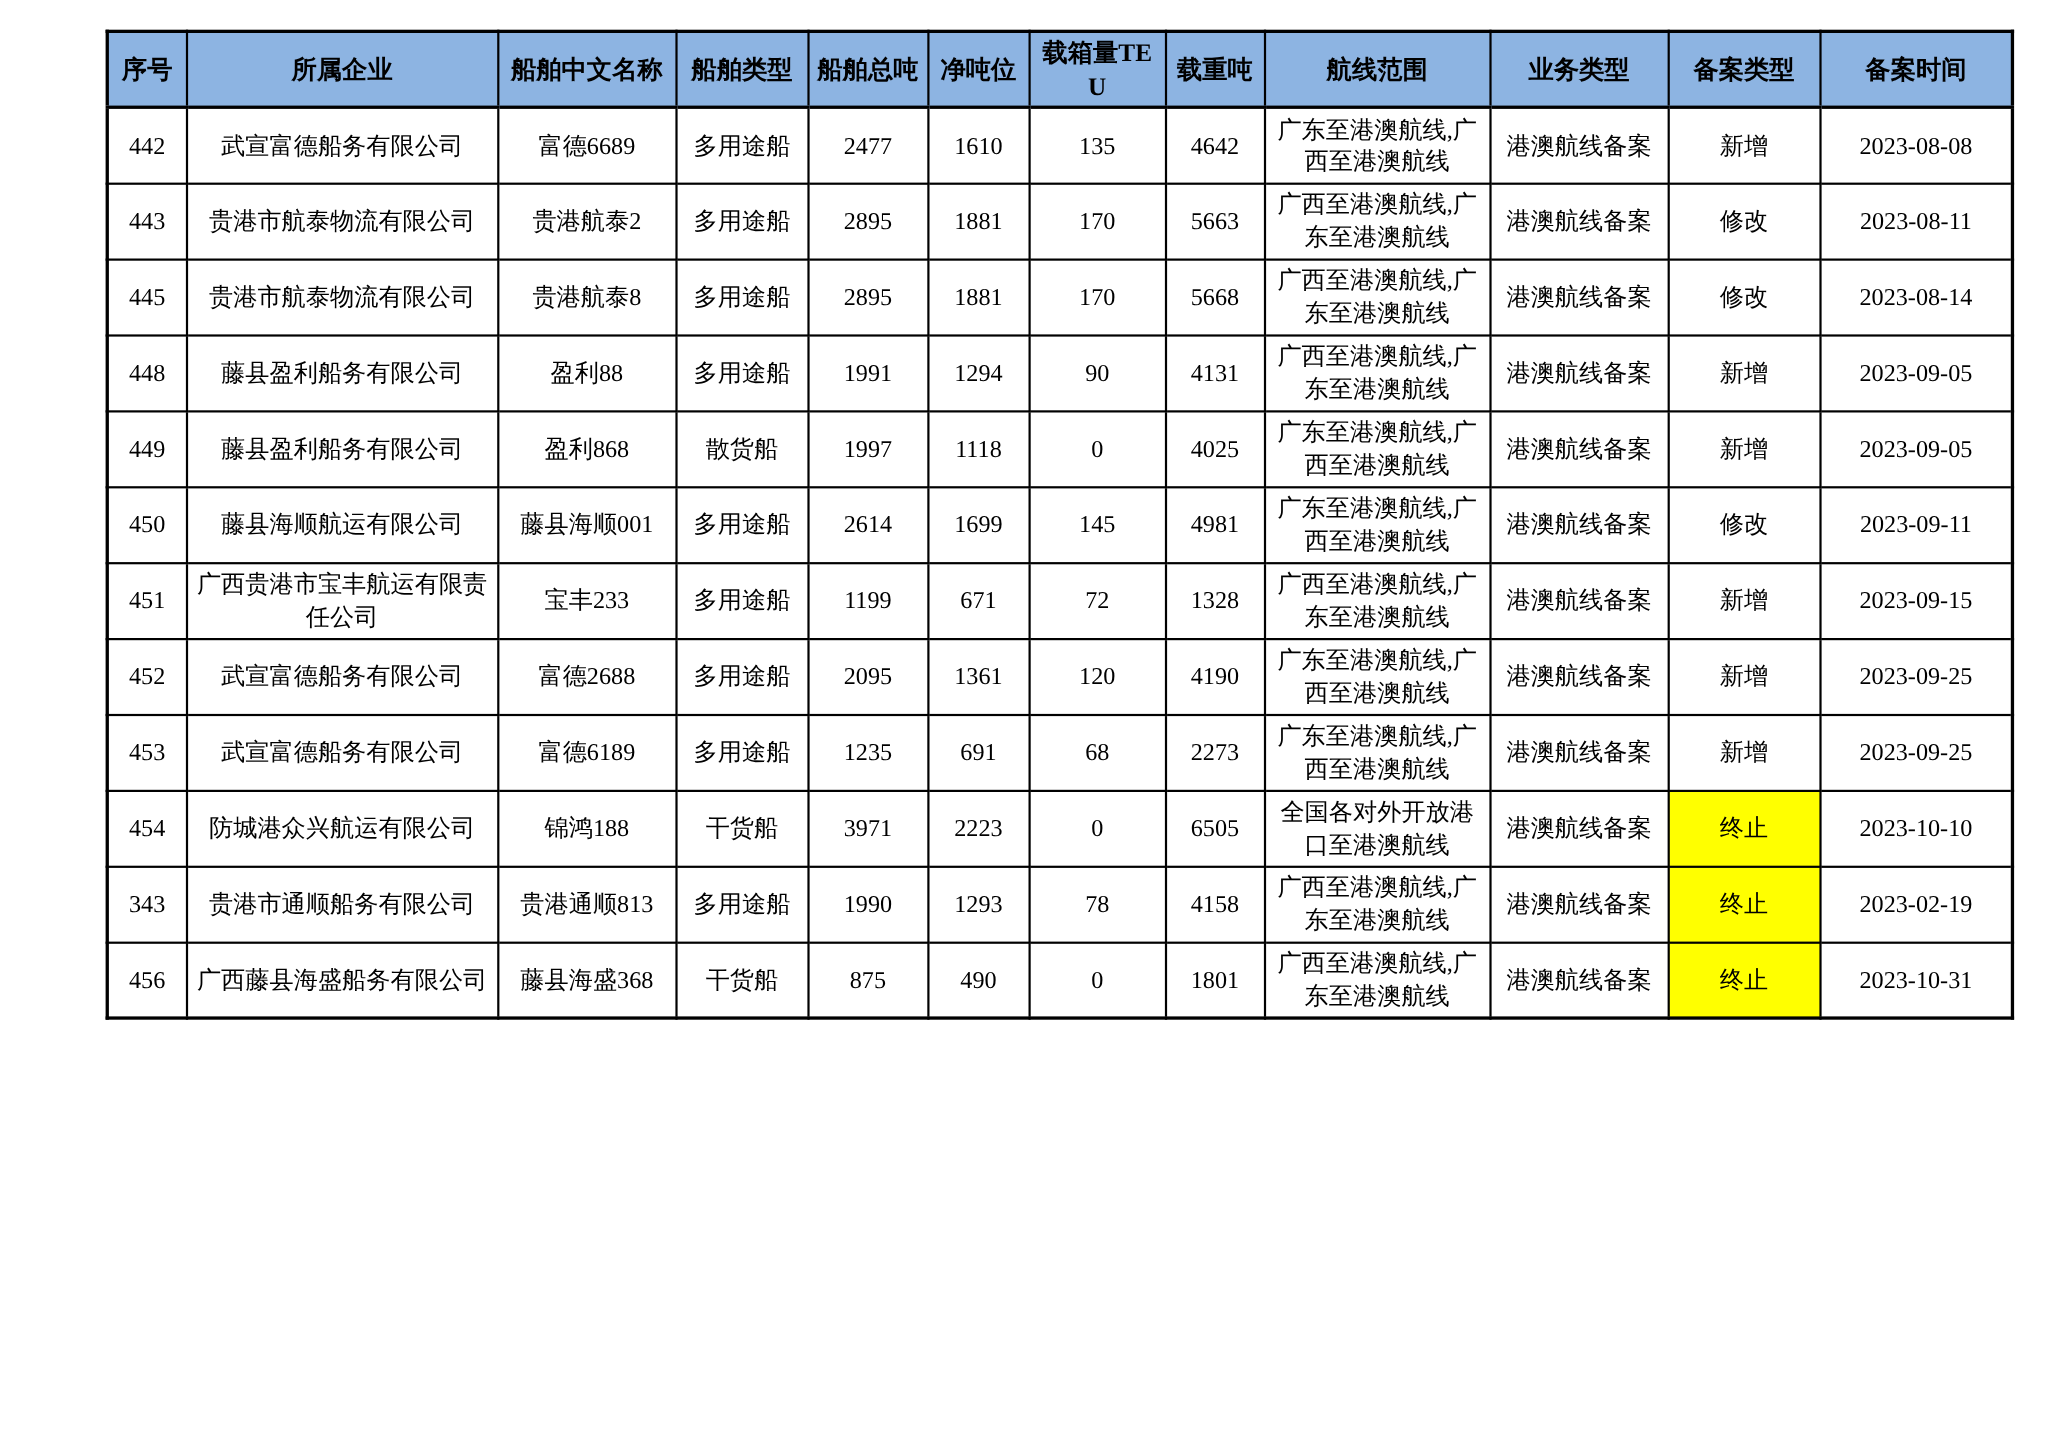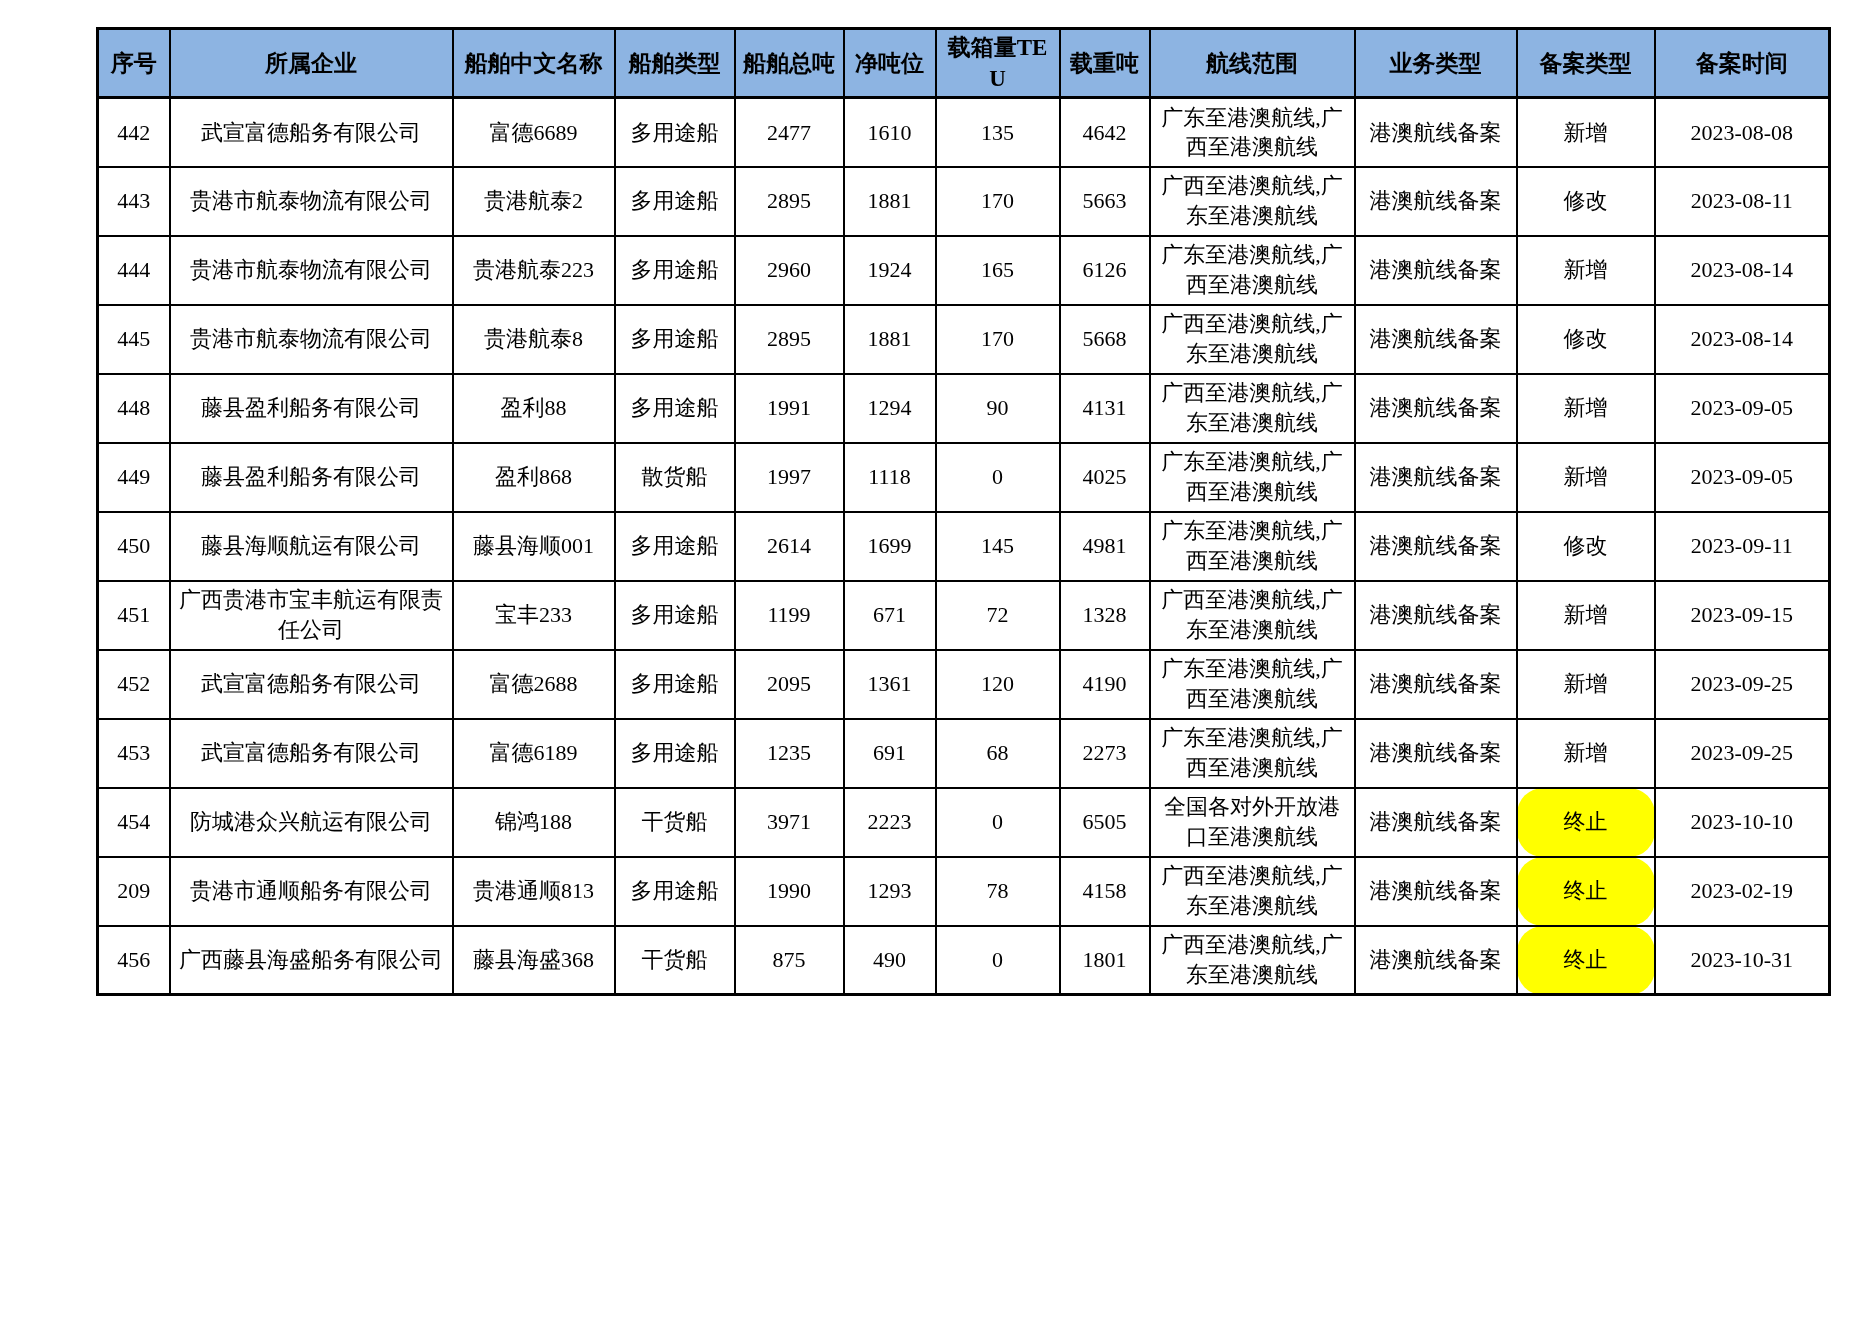--- a/index.html
+++ b/index.html
@@ -48,21 +48,20 @@
     height: 66px;
     border-bottom-width: 3px;
   }
   tbody td {
     font-size: 22px;
     height: 69px;
     background: #ffffff;
   }
   tbody td.hl {
     background: var(--highlight);
-    border-radius: 26px;
   }
 </style>
 </head>
 <body>
 
 <div class="table-wrap">
   <table>
     <colgroup>
       <col style="width:72px">
       <col style="width:283px">
@@ -116,34 +115,20 @@
           <td>2895</td>
           <td>1881</td>
           <td>170</td>
           <td>5663</td>
           <td>广西至港澳航线,广东至港澳航线</td>
           <td>港澳航线备案</td>
           <td>修改</td>
           <td>2023-08-11</td>
         </tr>
         <tr>
-          <td>444</td>
-          <td>贵港市航泰物流有限公司</td>
-          <td>贵港航泰223</td>
-          <td>多用途船</td>
-          <td>2960</td>
-          <td>1924</td>
-          <td>165</td>
-          <td>6126</td>
-          <td>广东至港澳航线,广西至港澳航线</td>
-          <td>港澳航线备案</td>
-          <td>新增</td>
-          <td>2023-08-14</td>
-        </tr>
-        <tr>
           <td>445</td>
           <td>贵港市航泰物流有限公司</td>
           <td>贵港航泰8</td>
           <td>多用途船</td>
           <td>2895</td>
           <td>1881</td>
           <td>170</td>
           <td>5668</td>
           <td>广西至港澳航线,广东至港澳航线</td>
           <td>港澳航线备案</td>
@@ -242,21 +227,21 @@
           <td>3971</td>
           <td>2223</td>
           <td>0</td>
           <td>6505</td>
           <td>全国各对外开放港口至港澳航线</td>
           <td>港澳航线备案</td>
           <td class="hl">终止</td>
           <td>2023-10-10</td>
         </tr>
         <tr>
-          <td>209</td>
+          <td>343</td>
           <td>贵港市通顺船务有限公司</td>
           <td>贵港通顺813</td>
           <td>多用途船</td>
           <td>1990</td>
           <td>1293</td>
           <td>78</td>
           <td>4158</td>
           <td>广西至港澳航线,广东至港澳航线</td>
           <td>港澳航线备案</td>
           <td class="hl">终止</td>

